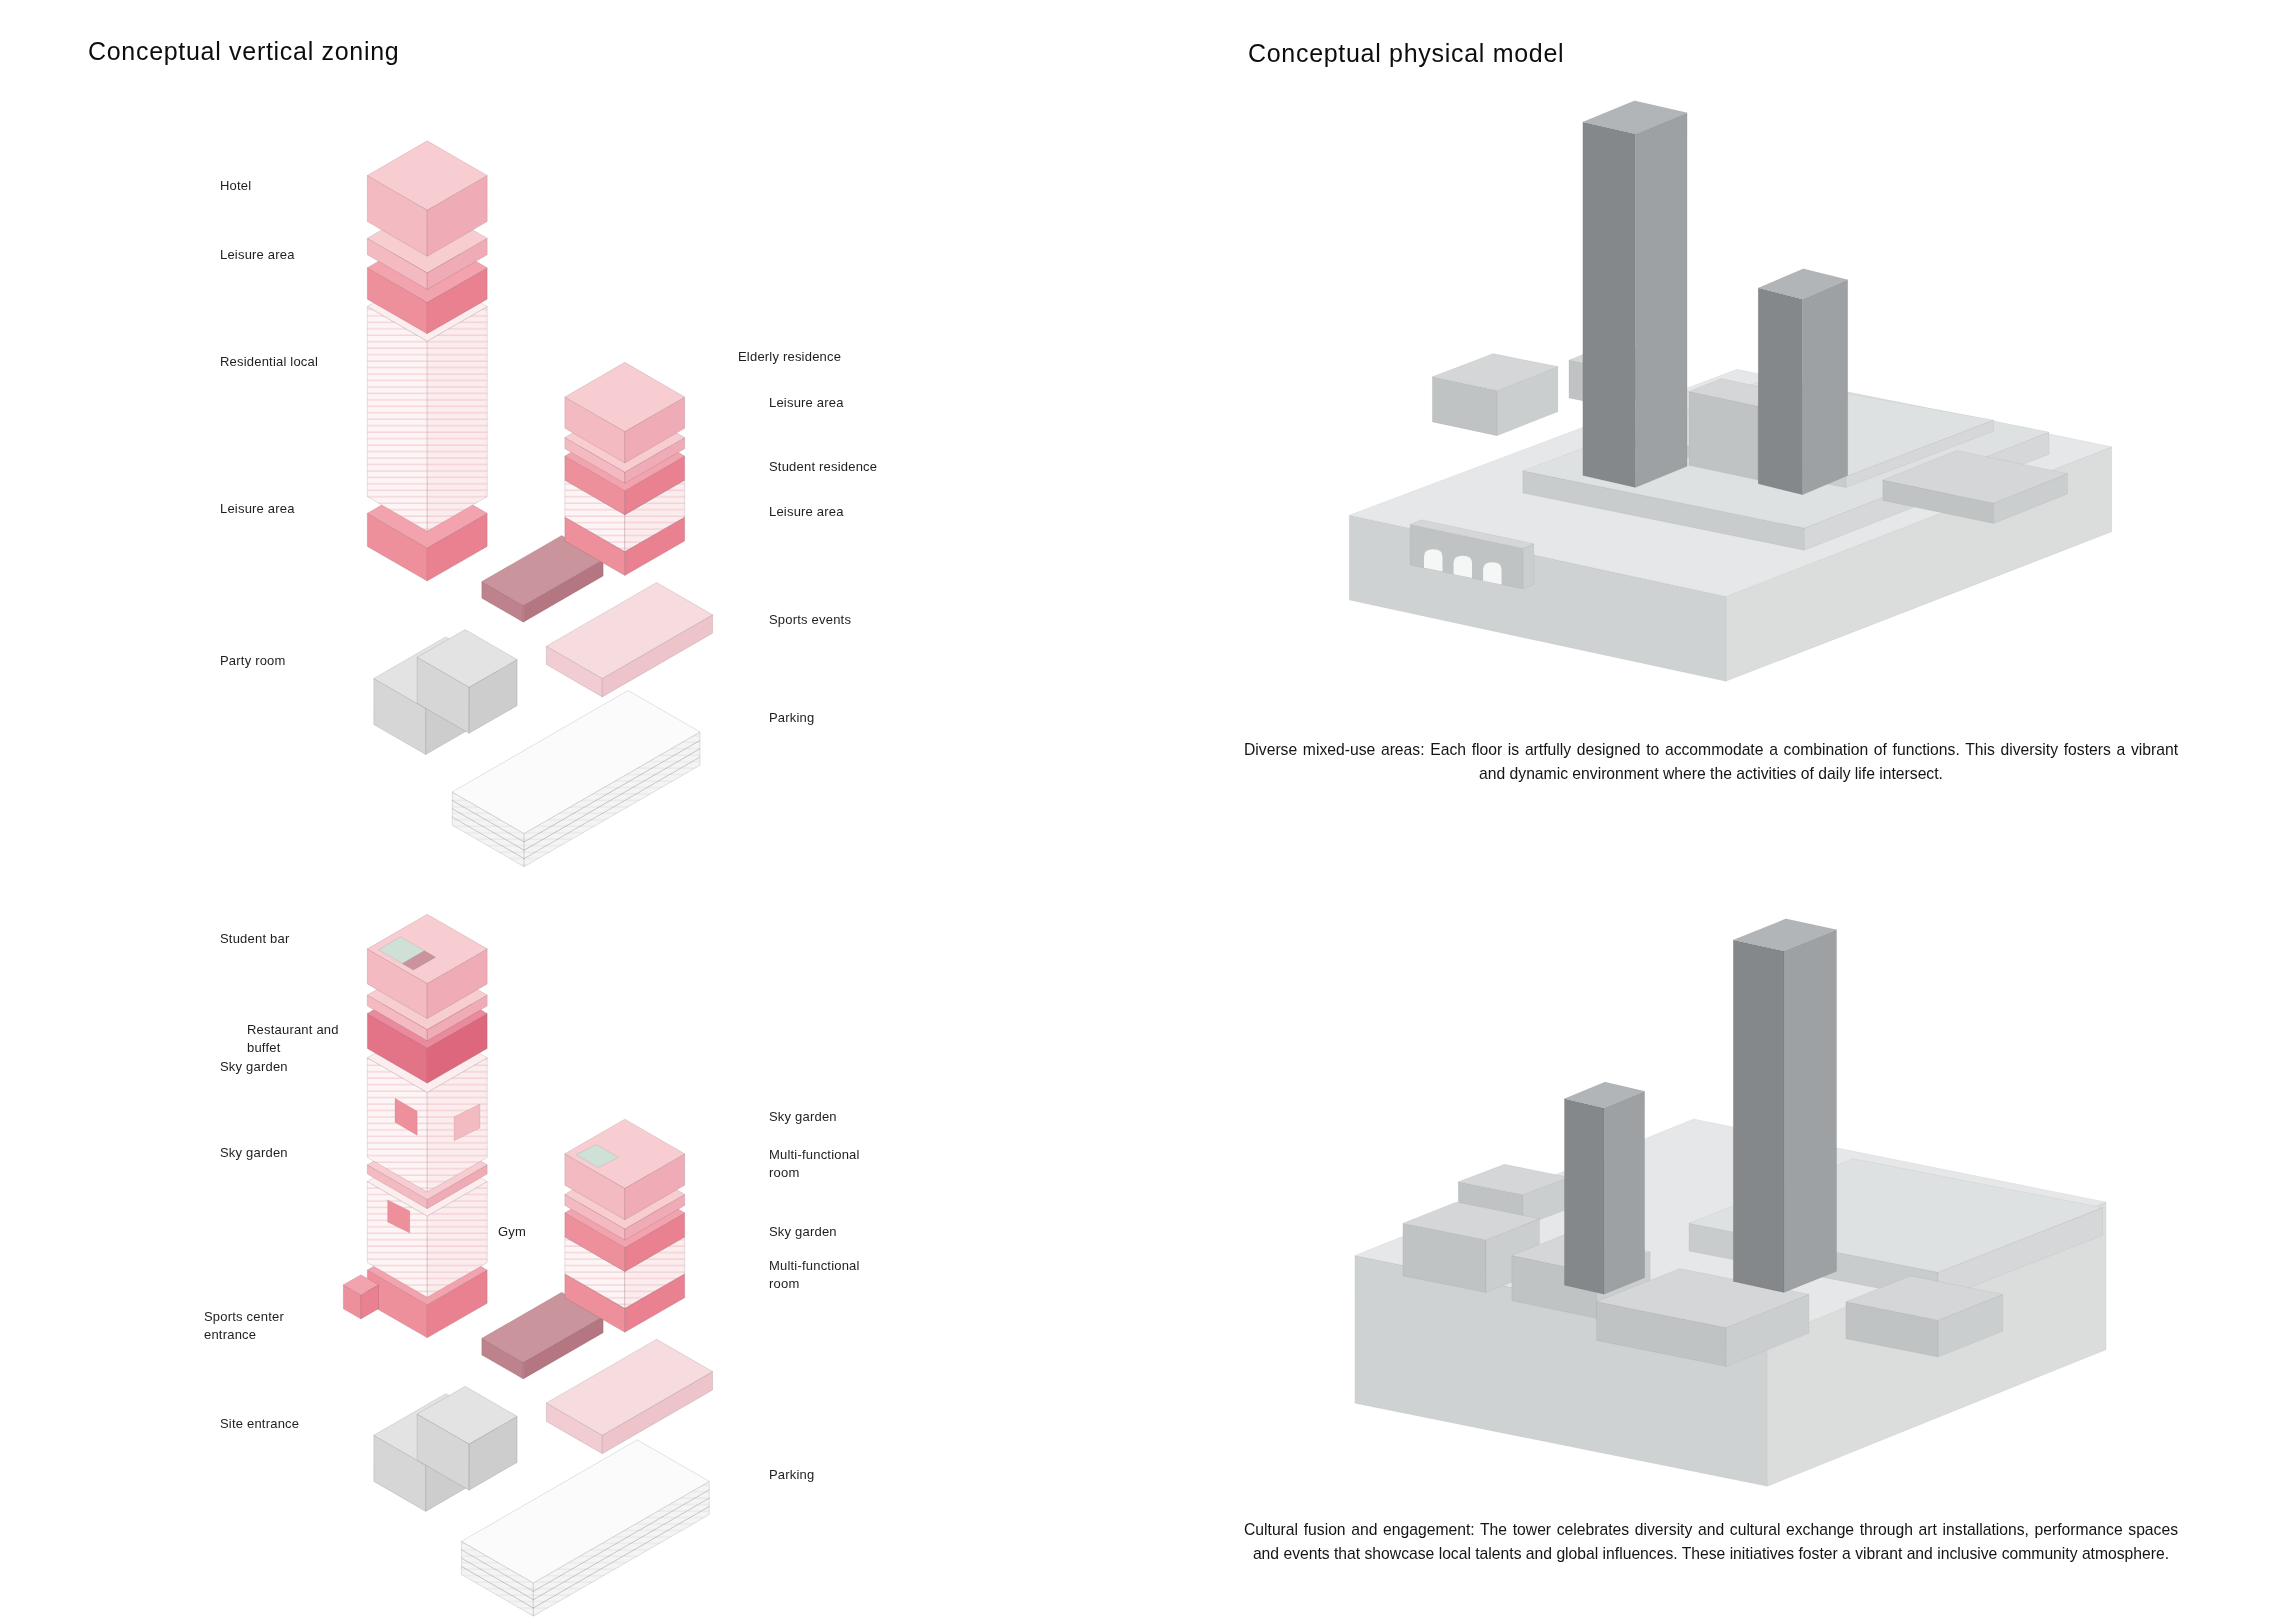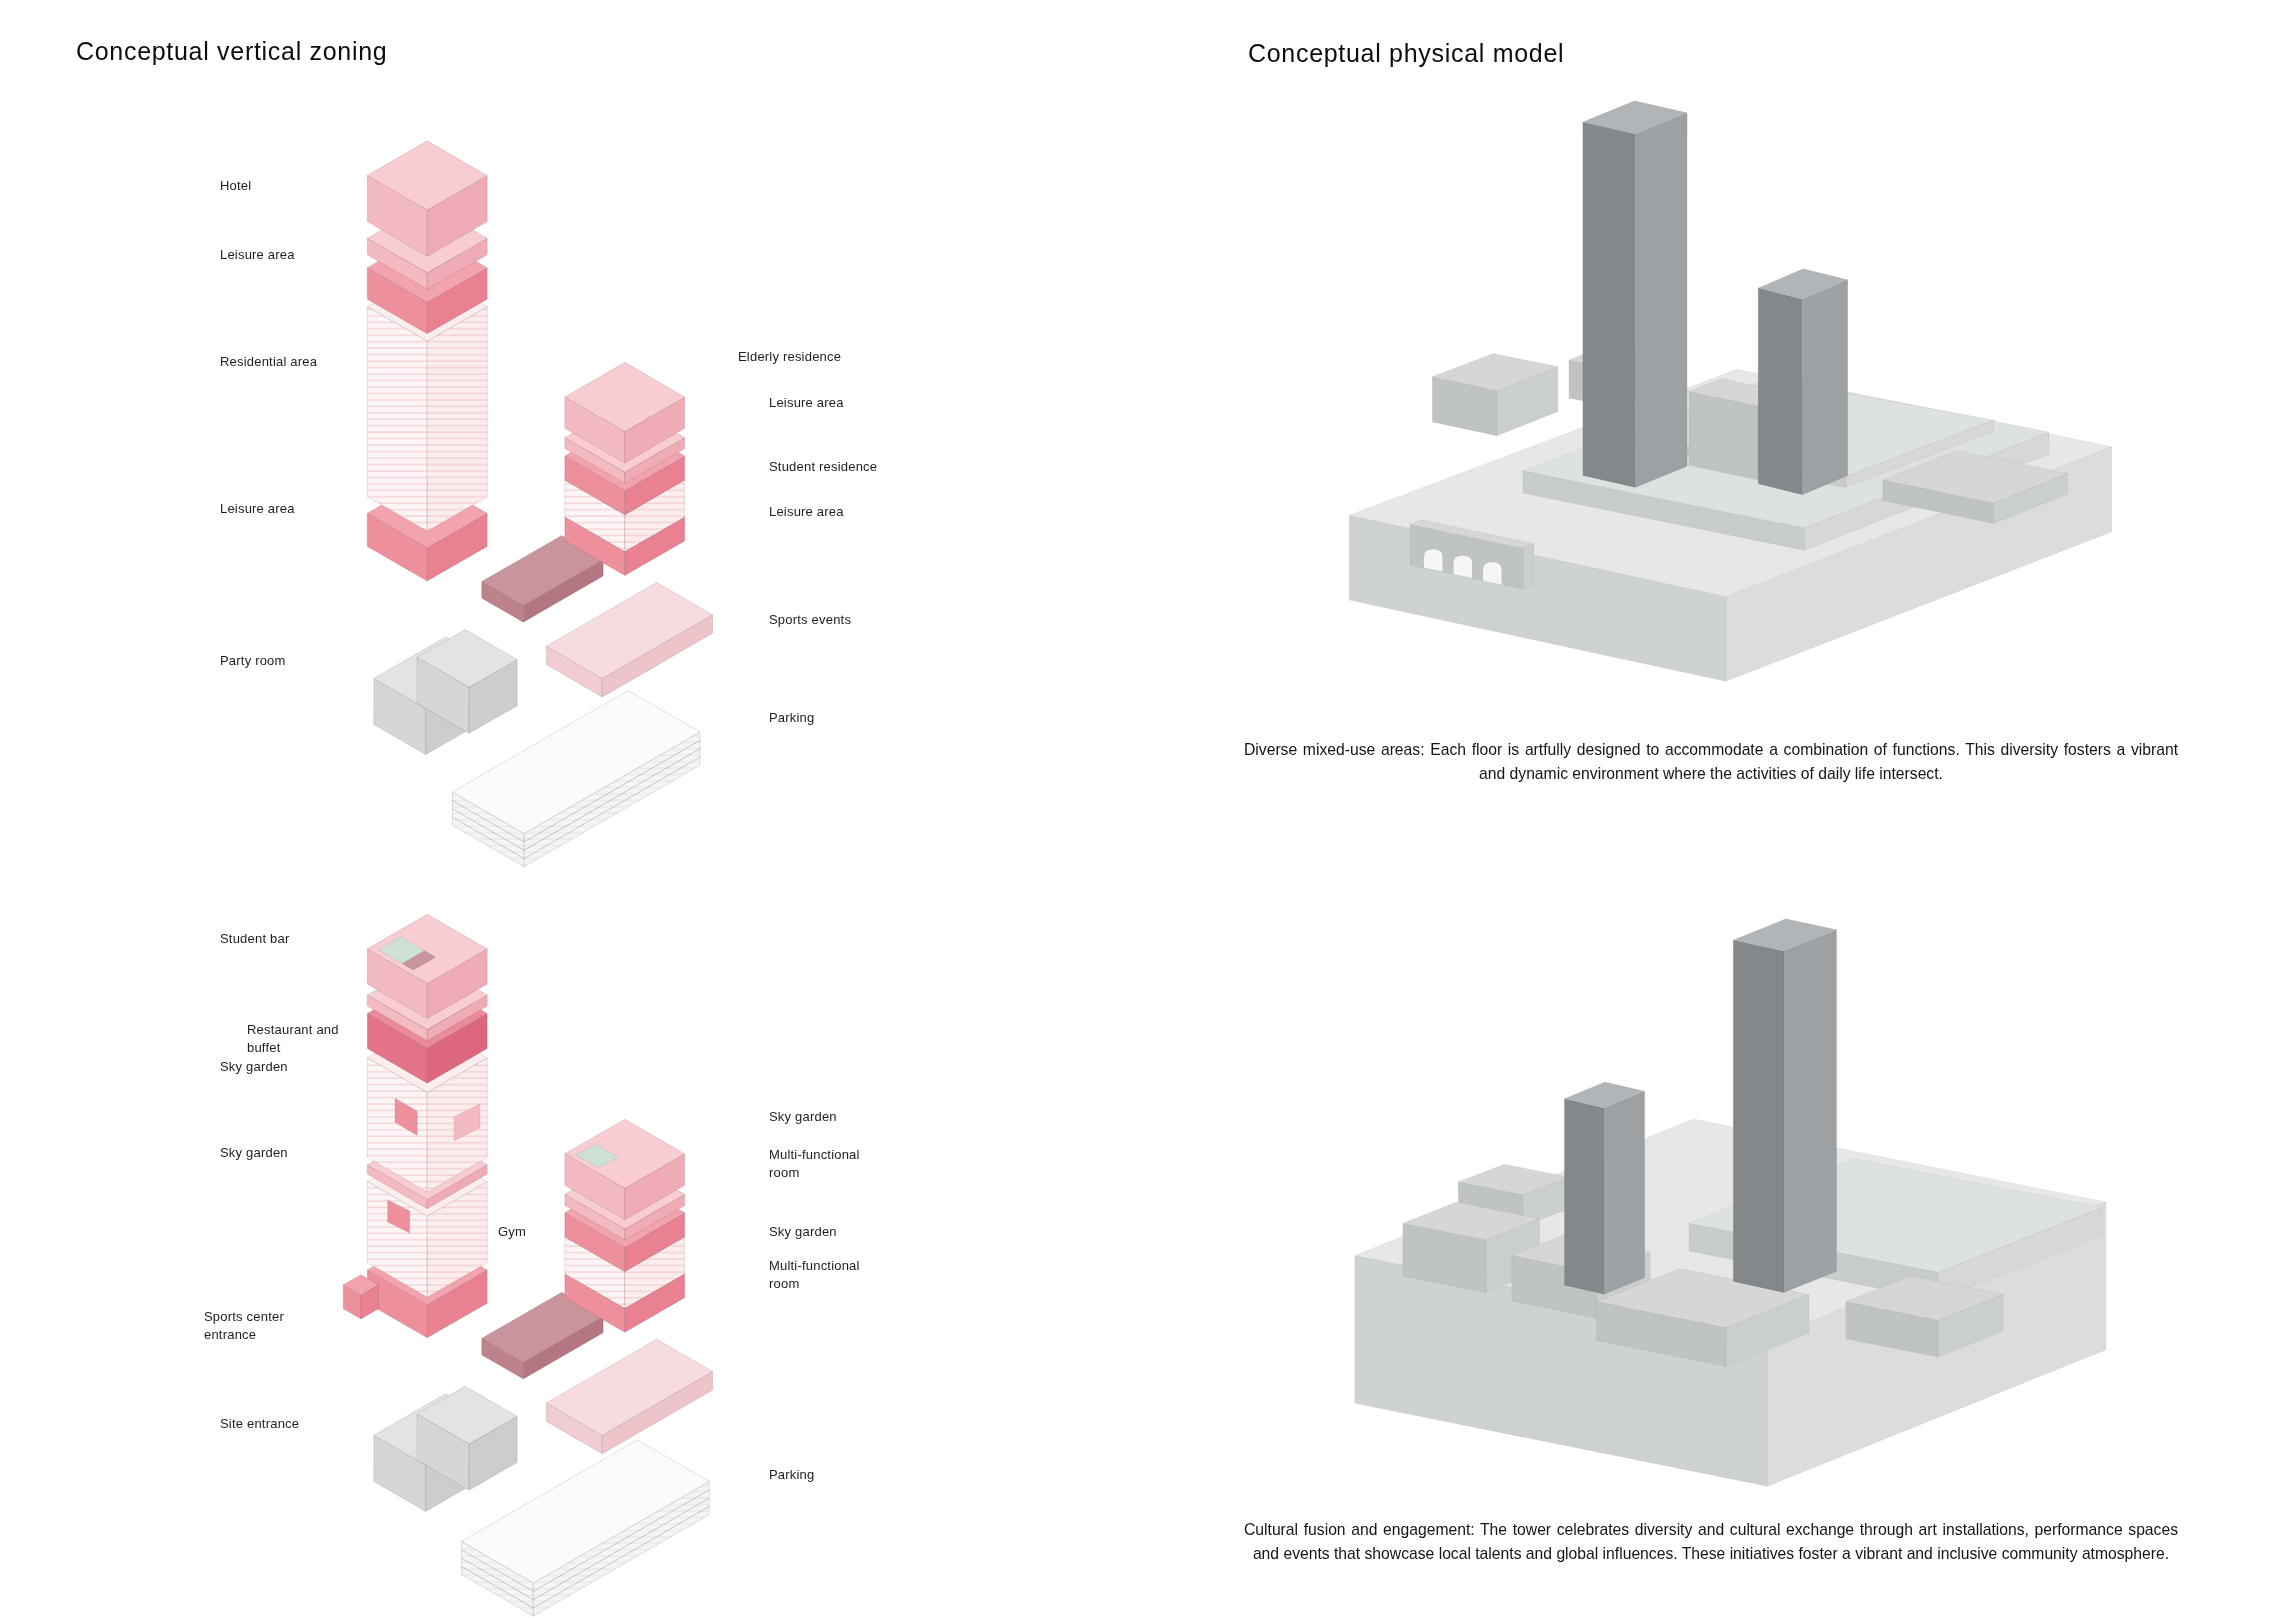--- a/index.html
+++ b/index.html
@@ -10,21 +10,21 @@
   .lbl{position:absolute;font-size:13px;line-height:1.35;letter-spacing:0.2px;color:#1e1e1e;width:138px}
   .lbl.r{text-align:left;width:120px}
   .caption{position:absolute;margin:0;width:934px;font-size:15.7px;line-height:1.52;color:#141414;text-align:justify;text-align-last:center}
   svg.layer{position:absolute;display:block}
 </style>
 </head>
 <body>
 
 <div class="page">
 
-  <h1 class="title" style="left:76px;top:37px">Conceptual vertical zoning</h1>
+  <h1 class="title" style="left:88px;top:37px">Conceptual vertical zoning</h1>
   <h1 class="title" style="left:1248px;top:39px">Conceptual physical model</h1>
 
   <svg id="zoning-svg" class="layer" style="left:0;top:0" width="886" height="1619" viewBox="0 0 960 1754">
       <defs>
         <pattern id="stA" width="8" height="7" patternUnits="userSpaceOnUse">
           <rect width="8" height="7" fill="#fdf4f5"></rect>
           <rect y="5.6" width="8" height="1.1" fill="#f2c8cd"></rect>
         </pattern>
         <pattern id="stB" width="8" height="7" patternUnits="userSpaceOnUse">
           <rect width="8" height="7" fill="#fbecee"></rect>
@@ -155,21 +155,21 @@
       <polygon points="410,1029 436,1044 460,1030 434,1015" fill="#cfe0d6" stroke="rgba(60,40,45,0.18)" stroke-width="0.6"></polygon>
       <polygon points="436,1044 460,1030 472,1037 448,1051" fill="#c9949c" stroke="rgba(60,40,45,0.18)" stroke-width="0.6"></polygon>
       <polygon points="624,1251 648,1265 670,1254 646,1240" fill="#cfe0d6" stroke="rgba(60,40,45,0.18)" stroke-width="0.6"></polygon>
       <polygon points="428,1190 452,1204 452,1230 428,1216" fill="#ee909c" stroke="rgba(60,40,45,0.18)" stroke-width="0.6"></polygon>
       <polygon points="492,1210 520,1196 520,1222 492,1236" fill="#f4bac1" stroke="rgba(60,40,45,0.18)" stroke-width="0.6"></polygon>
       <polygon points="420,1300 444,1312 444,1336 420,1324" fill="#ee909c" stroke="rgba(60,40,45,0.18)" stroke-width="0.6"></polygon>
     </svg>
 
   <div class="lbl r" style="left:220px;top:177px">Hotel</div>
   <div class="lbl r" style="left:220px;top:246px">Leisure area</div>
-  <div class="lbl r" style="left:220px;top:353px">Residential area</div>
+  <div class="lbl r" style="left:220px;top:353px">Residential local</div>
   <div class="lbl r" style="left:220px;top:500px">Leisure area</div>
   <div class="lbl r" style="left:220px;top:652px">Party room</div>
   <div class="lbl" style="left:738px;top:348px;width:166px">Elderly residence</div>
   <div class="lbl" style="left:769px;top:394px">Leisure area</div>
   <div class="lbl" style="left:769px;top:458px;width:166px">Student residence</div>
   <div class="lbl" style="left:769px;top:503px">Leisure area</div>
   <div class="lbl" style="left:769px;top:611px">Sports events</div>
   <div class="lbl" style="left:769px;top:709px">Parking</div>
 
   <div class="lbl r" style="left:220px;top:930px">Student bar</div>

